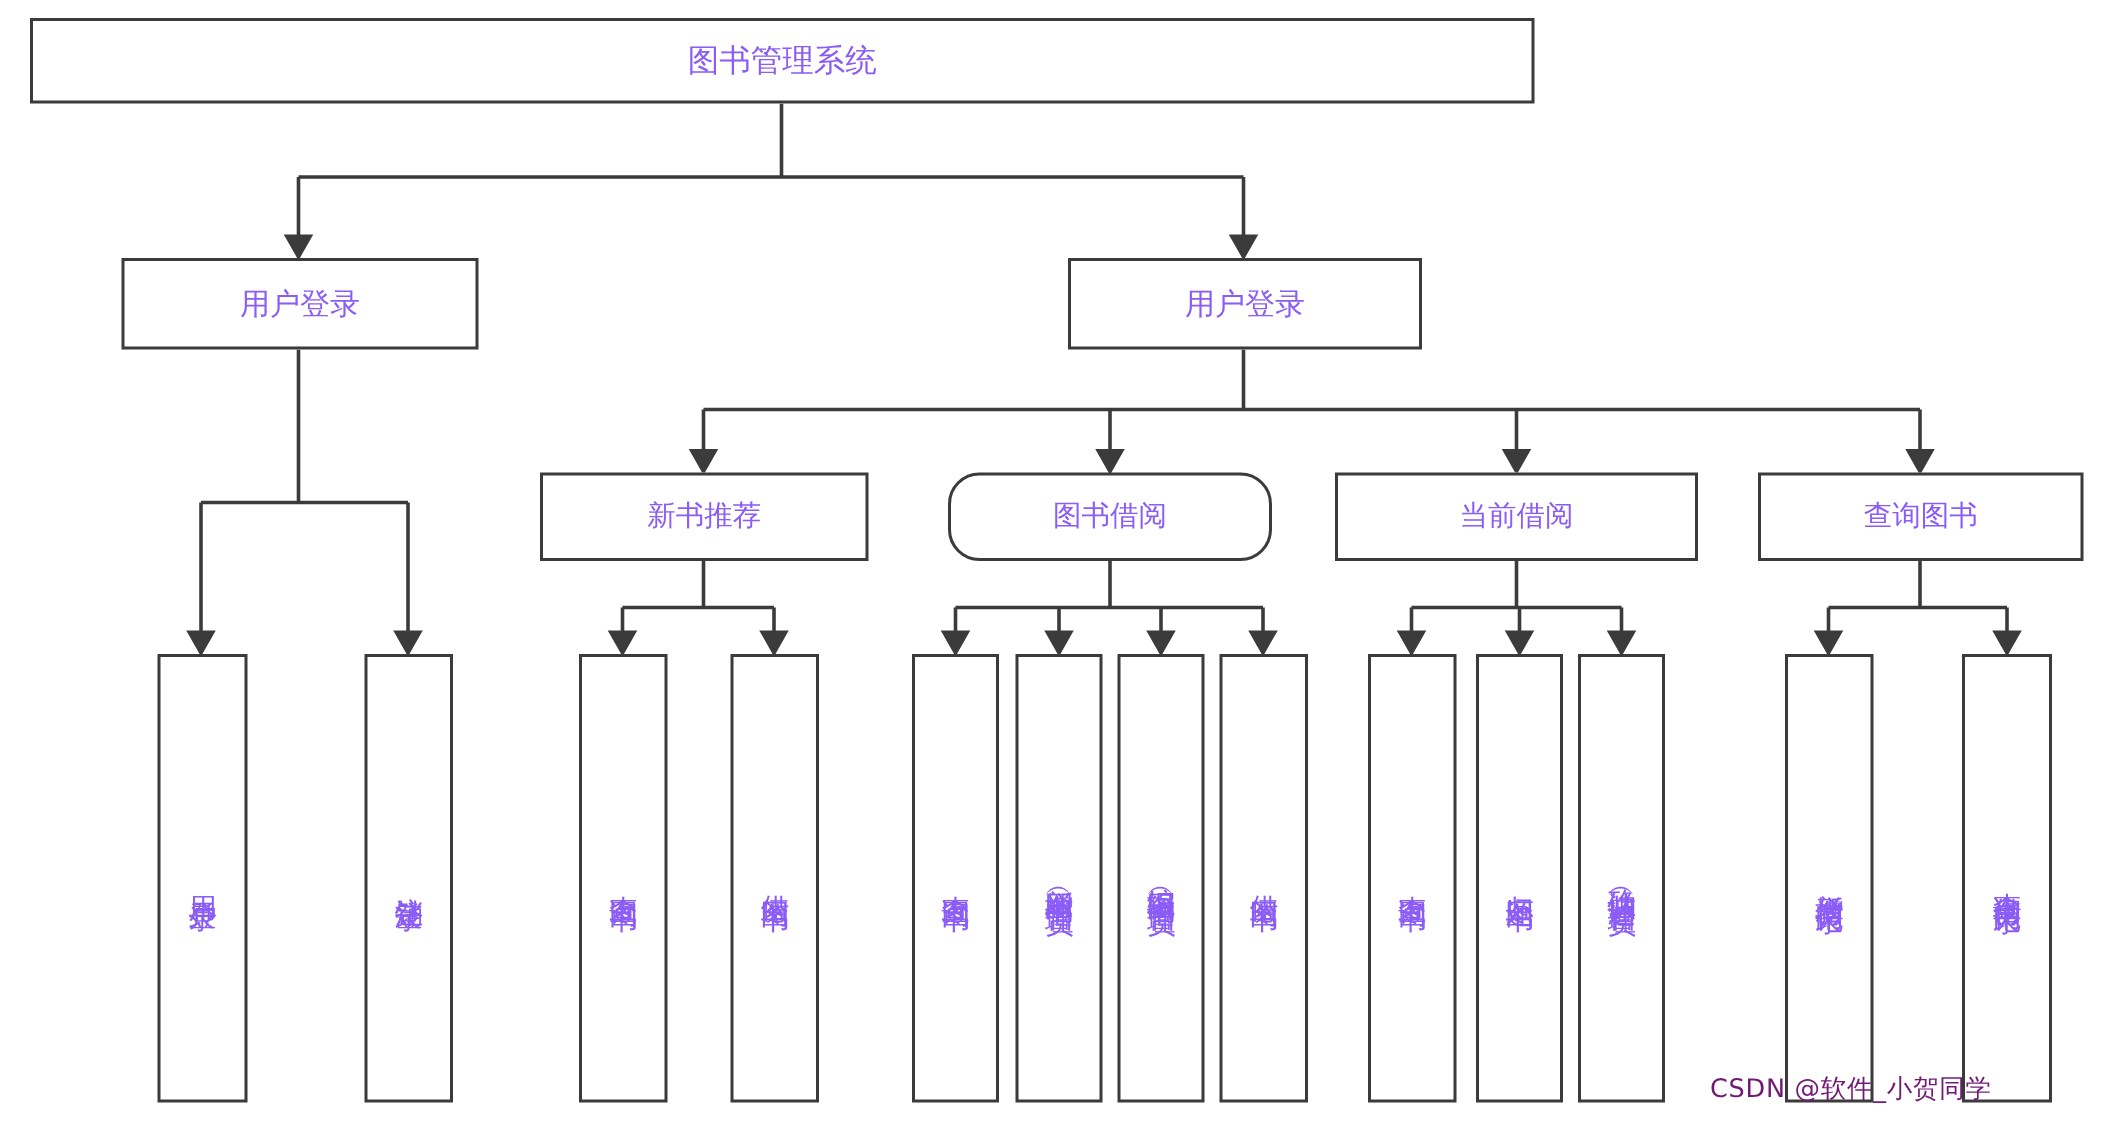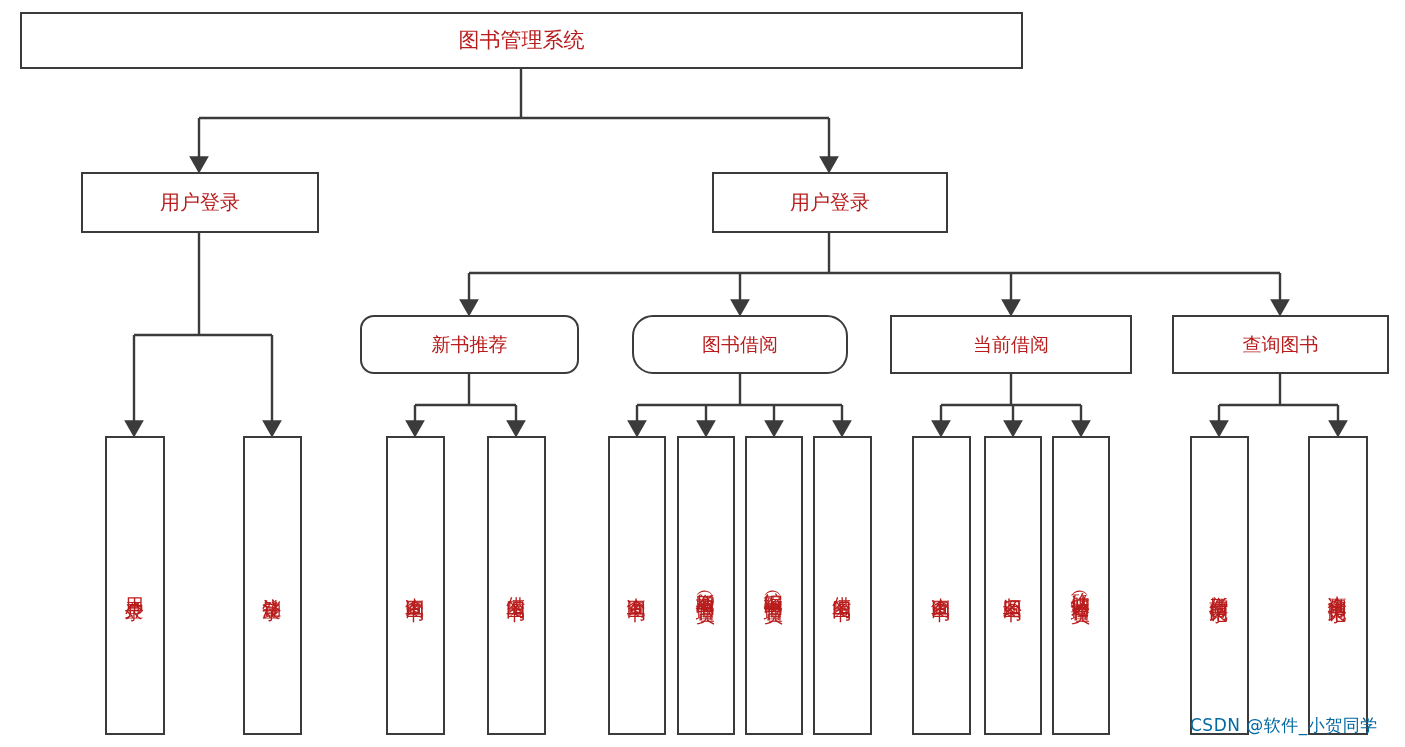--- a/index.html
+++ b/index.html
@@ -25,21 +25,21 @@
     height: 747px;
   }
   .node {
     position: absolute;
     box-sizing: border-box;
     background: #ffffff;
     border: 2px solid #3b3b3b;
     display: flex;
     align-items: center;
     justify-content: center;
-    color: #b91c1c;
+    color: #8b5cf6;
     line-height: 1.28;
     text-align: center;
   }
   .node.root {
     font-size: 21px;
   }
   .node.level1 {
     font-size: 20px;
   }
   .node.level2 {
@@ -55,24 +55,24 @@
     justify-content: center;
   }
   .node.leaf .vtext {
     writing-mode: vertical-rl;
     text-orientation: upright;
     display: block;
     max-height: 100%;
   }
   .watermark {
     position: absolute;
-    left: 1190px;
+    left: 1140px;
     top: 714px;
     font-size: 17px;
-    color: #0369a1;
+    color: #701a75;
     white-space: nowrap;
     letter-spacing: 0.5px;
   }
 </style>
 </head>
 <body>
 
 <div id="canvas">
 
   <svg id="svg-layer" viewBox="0 0 1405 747" xmlns="http://www.w3.org/2000/svg">
@@ -142,21 +142,21 @@
   </div>
 
   <div class="node level1" style="left:81px; top:172px; width:238px; height:61px;">
     <span>用户登录</span>
   </div>
 
   <div class="node level1" style="left:712px; top:172px; width:236px; height:61px;">
     <span>用户登录</span>
   </div>
 
-  <div class="node level2" style="left:360px; top:315px; width:219px; height:59px;border-radius:14px;">
+  <div class="node level2" style="left:360px; top:315px; width:219px; height:59px;">
     <span>新书推荐</span>
   </div>
 
   <div class="node level2" style="left:632px; top:315px; width:216px; height:59px;border-radius:21px;">
     <span>图书借阅</span>
   </div>
 
   <div class="node level2" style="left:890px; top:315px; width:242px; height:59px;">
     <span>当前借阅</span>
   </div>

